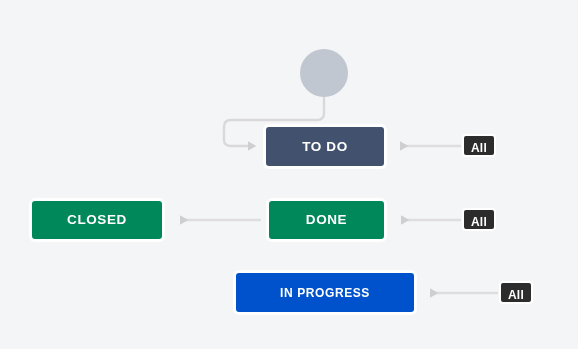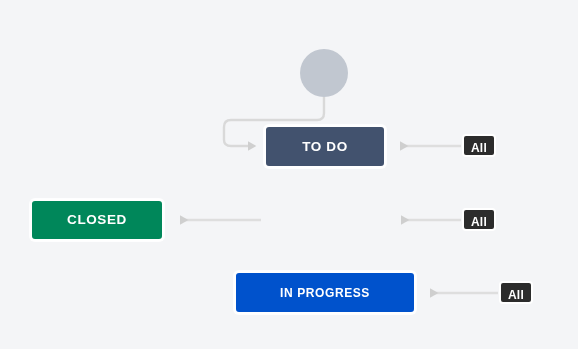--- a/index.html
+++ b/index.html
@@ -151,20 +151,23 @@
   <div id="node-start"></div>
 
   <div class="node" id="node-closed">
     <span class="node-label">CLOSED</span>
   </div>
 
   <div class="node" id="node-todo">
     <span class="node-label">TO DO</span>
   </div>
 
+  <div class="node" id="node-done">
+    <span class="node-label">DONE</span>
+  </div>
 
   <div class="node" id="node-inprogress">
     <span class="node-label">IN PROGRESS</span>
   </div>
 
   <div class="badge" id="badge-todo">
     <span>All</span>
   </div>
 
   <div class="badge" id="badge-done">

